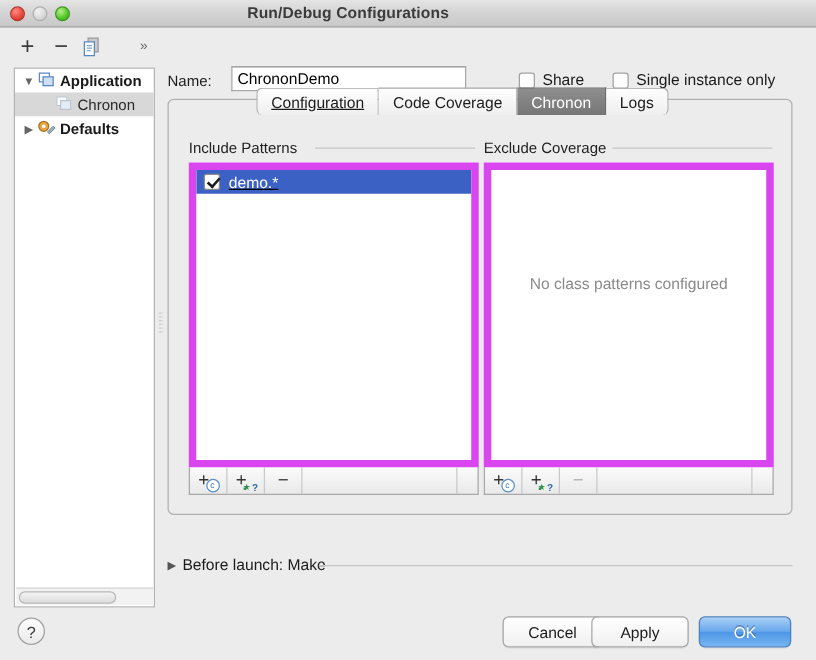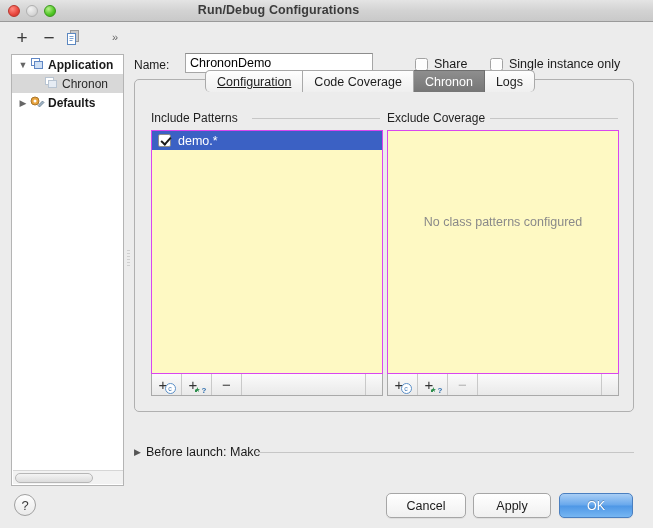--- a/index.html
+++ b/index.html
@@ -105,21 +105,21 @@
 
   
   .panel{
     position:absolute;left:134px;top:79px;width:500px;height:333px;
     background:#ececec;border:1px solid #b0b0b0;border-radius:5px;box-sizing:border-box;
   }
   .sec-title{position:absolute;font-size:12px;color:#1f1f1f;background:#ececec;padding-right:6px;}
   .sec-line{position:absolute;height:1px;background:#c6c6c6;}
 
   .listbox{
-    position:absolute;background:#fef9c3;border:1px solid #d946ef;box-sizing:border-box;overflow:hidden;
+    position:absolute;background:#ffffff;border:6px solid #d946ef;box-sizing:border-box;overflow:hidden;text-decoration:underline;
   }
   .list-row{
     height:19px;display:flex;align-items:center;padding-left:6px;gap:7px;font-size:12.5px;
   }
   .list-row.sel{background:#3b61c4;color:#fff;}
   .lcbx{width:13px;height:13px;background:#fff;border:1px solid #8d8d8d;border-radius:2px;
         box-sizing:border-box;position:relative;flex:0 0 auto;}
   .lcbx.checked:after{
     content:"";position:absolute;left:3.5px;top:0px;width:4px;height:8px;
     border:solid #1a1a1a;border-width:0 2px 2px 0;transform:rotate(42deg);
@@ -325,17 +325,17 @@
     </div>
   </div>
 
   <div class="bl">
     <span class="bl-tri">▶</span>
     <span class="bl-txt">Before launch: Make</span>
   </div>
   <div class="bl-line"></div>
 
   <div class="help">?</div>
-  <div class="btn" style="left:386px;width:80px;">Cancel</div>
+  <div class="btn" style="left:402px;width:80px;">Cancel</div>
   <div class="btn" style="left:473px;width:78px;">Apply</div>
   <div class="btn primary" style="left:559px;width:74px;">OK</div>
 
 </div>
 
 </body></html>

